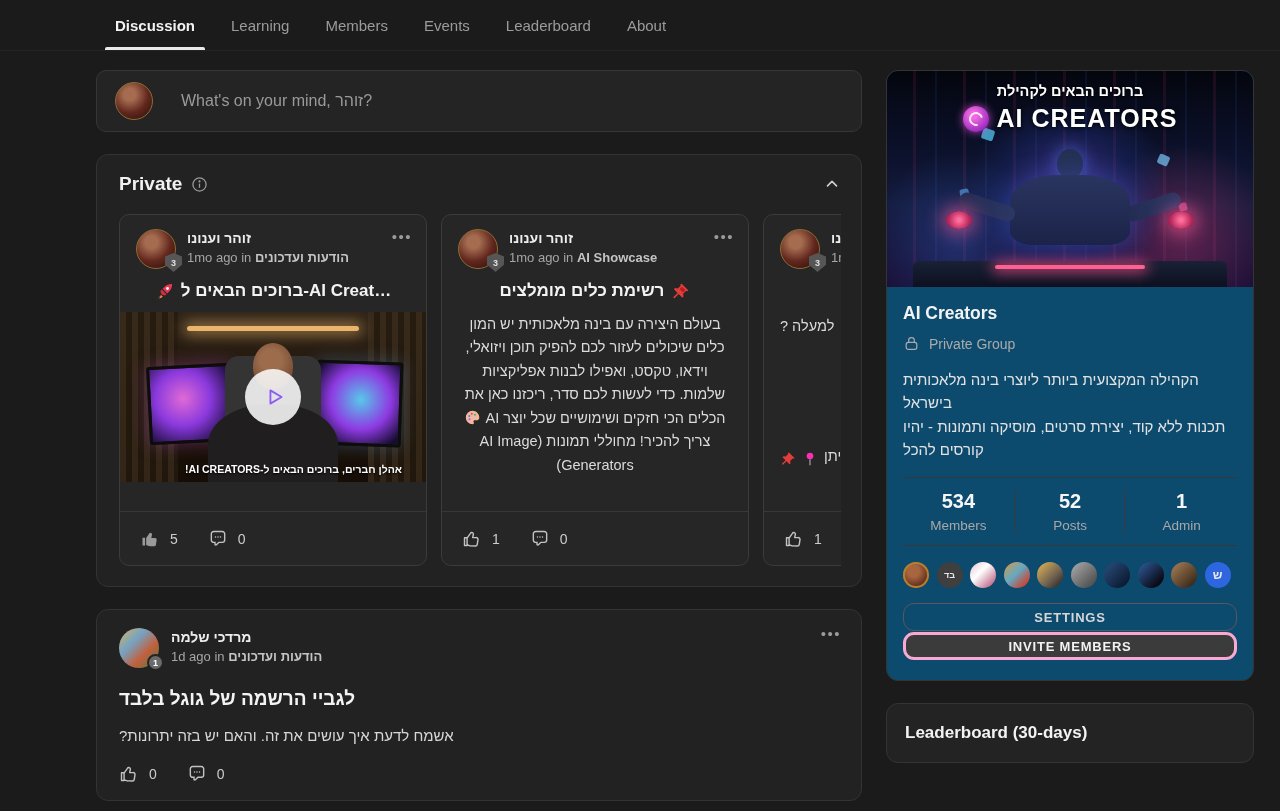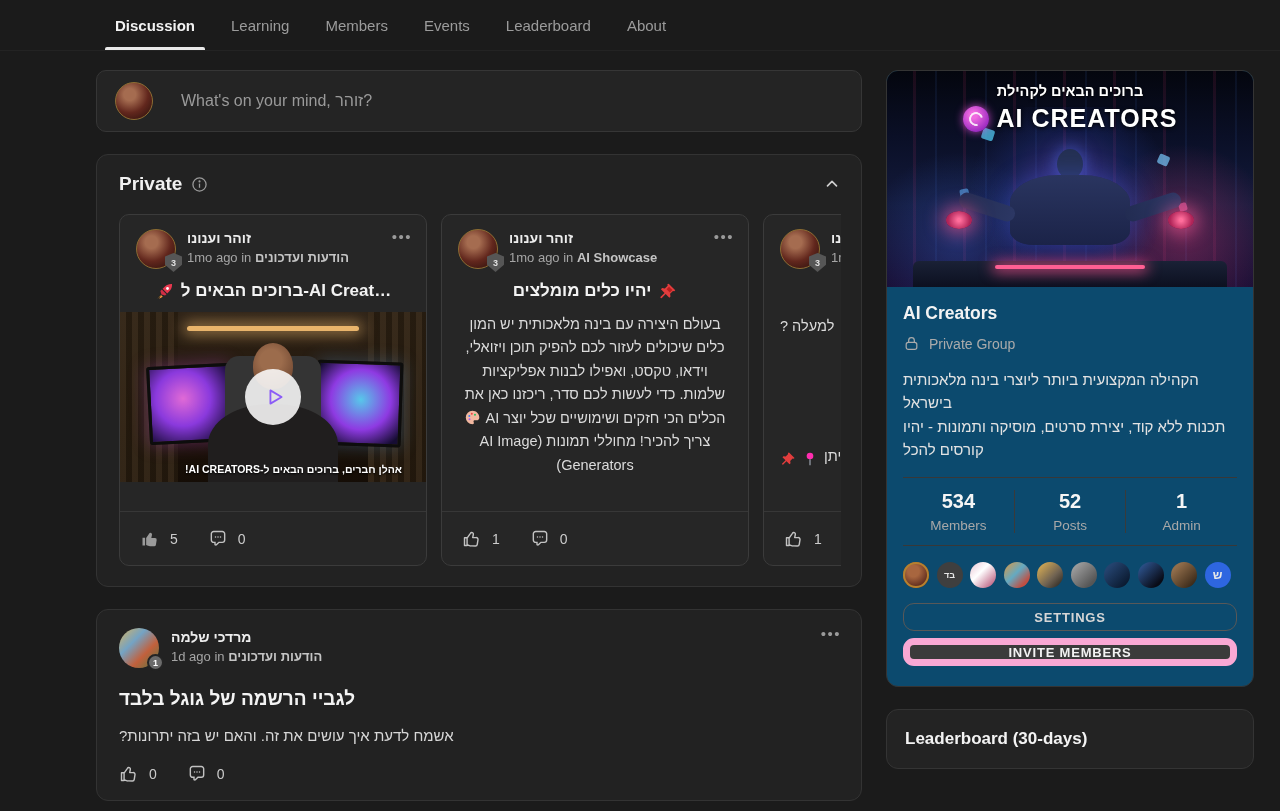--- a/index.html
+++ b/index.html
@@ -116,21 +116,21 @@
   .g-desc { margin-top:16px; font-size:15px; line-height:1.55; color:#e3e3e3; }
   .stats { margin-top:16px; border-top:1px solid #383838; border-bottom:1px solid #383838; display:flex; padding:12px 0; }
   .stat { flex:1; text-align:center; }
   .stat + .stat { border-left:1px solid #3a3a3a; }
   .stat .v { font-size:20px; font-weight:bold; color:#f5f5f5; }
   .stat .l { margin-top:5px; font-size:13.5px; color:#a8a8a8; }
   .mem-row { margin-top:16px; display:flex; gap:7.5px; }
   .mem { width:26px; height:26px; border-radius:50%; flex:0 0 auto; display:flex; align-items:center; justify-content:center; font-size:9px; font-weight:bold; color:#e8e8e8; cursor:pointer; }
   .btn { margin-top:15px; width:100%; height:28px; border-radius:11px; display:flex; align-items:center; justify-content:center; font-size:13px; font-weight:bold; letter-spacing:.8px; cursor:pointer; font-family:inherit; }
   .btn-outline { background:transparent; border:1px solid #585858; color:#d6d6d6; }
-  .btn-fill { background:#3b3b3b; border:7px solid #f9a8d4; color:#f2f2f2; margin-top:7px; }
+  .btn-fill { background:#3b3b3b; border:3px solid #f9a8d4; color:#f2f2f2; margin-top:1px; }
   .lb-card { margin-top:22px; background:#232323; border:1px solid #343434; border-radius:12px; padding:19px 18px; }
   .lb-title { font-size:17px; font-weight:bold; color:#f3f3f3; }
 </style>
 </head>
 <body>
 
 <div class="page">
 
   <div class="topnav">
     <div class="tab active">Discussion</div>
@@ -228,21 +228,21 @@
                 <div class="avatar av-40 av-zohar"></div>
                 <div class="badge-shield">3</div>
               </div>
               <div>
                 <div class="p-name rtl-left">זוהר וענונו</div>
                 <div class="p-meta"><span>1mo ago</span> <span>in</span> <b>AI Showcase</b></div>
               </div>
               <div class="menu-dots">•••</div>
             </div>
             <div class="f-title">
-              <span class="tspan rtl-left">יהיו כלים מומלצים</span>
+              <span class="tspan rtl-left">רשימת כלים מומלצים</span>
               <span class="t-icon"><svg viewBox="0 0 24 24">
                     <path fill="#e23d3d" d="M13.5 2.2l8.3 8.3-1.2 1.2-1.7-.4-3.6 3.6.5 3.4-1.5 1.5-4.6-4.6-5.2 5.3-1.2-.3-.3-1.2 5.3-5.2-4.6-4.6 1.5-1.5 3.4.5 3.6-3.6-.4-1.7z"></path>
                     <path fill="#b91c1c" d="M13.9 5.9l4.2 4.2-3.1 3.1-4.2-4.2z"></path>
                   </svg></span>
             </div>
             <div class="f-body rtl-left" dir="rtl" style="text-align:center">
               <span>בעולם היצירה עם בינה מלאכותית יש המון כלים שיכולים לעזור לכם להפיק תוכן ויזואלי, וידאו, טקסט, ואפילו לבנות אפליקציות שלמות. כדי לעשות לכם סדר, ריכזנו כאן את הכלים הכי חזקים ושימושיים שכל יוצר AI</span>
               <span class="inline-pal"><svg viewBox="0 0 24 24">
                     <path fill="#f2b8a0" d="M12 2.5a9.5 9.5 0 0 0 0 19c1.4 0 2-.8 2-1.7 0-.8-.6-1.2-.6-2 0-1 .8-1.8 2-1.8h2.2a4 4 0 0 0 4-4C21.5 6.5 17.2 2.5 12 2.5z"></path>
                     <circle cx="7.5" cy="10" r="1.4" fill="#3b82f6"></circle>

